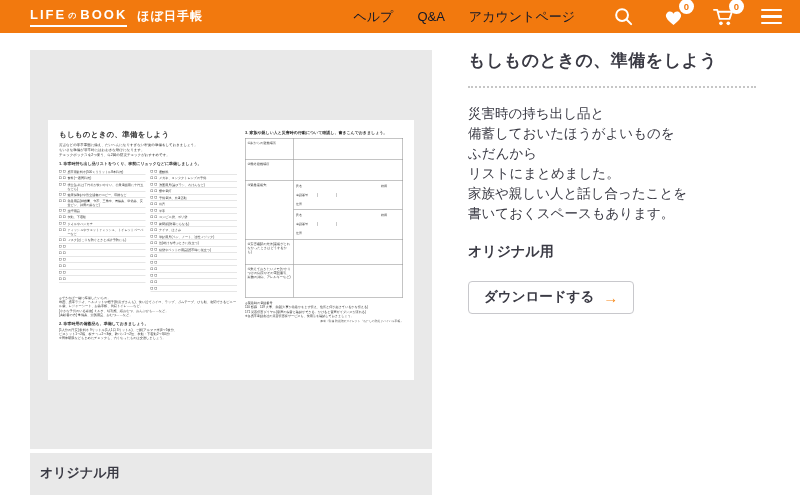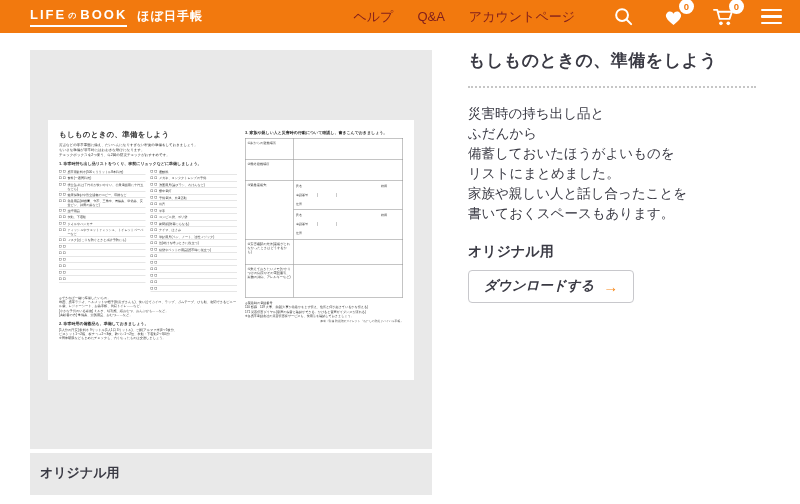--- a/index.html
+++ b/index.html
@@ -8,21 +8,21 @@
 
   
   .hdr { height:33px; background:#f2790e; display:flex; align-items:center;
          padding:0 18px 0 30px; }
   .logo { display:flex; align-items:center; gap:10px; color:#fff; cursor:pointer; }
   .logo-lb { font-weight:bold; font-size:13px; letter-spacing:2px;
              border-bottom:2px solid #fff; padding-bottom:3px; display:flex; align-items:center; }
   .logo-lb .no { font-size:8px; margin:0 2px; position:relative; top:1px; }
   .logo-brand { font-weight:bold; font-size:12px; letter-spacing:1px; }
   .hdr-nav { margin-left:auto; display:flex; gap:24px; align-items:center; }
-  .nav-link { color:#7f1d1d; font-size:13px; text-decoration:none; cursor:pointer; }
+  .nav-link { color:#0f172a; font-size:13px; text-decoration:none; cursor:pointer; }
   .hdr-icons { display:flex; align-items:center; gap:26px; margin-left:36px; }
   .icon-wrap { position:relative; width:24px; height:24px; display:flex;
                align-items:center; justify-content:center; cursor:pointer; }
   .badge { position:absolute; top:-6px; right:-9px; width:15px; height:15px;
            background:#fff; color:#f2790e; border-radius:50%; font-size:9.5px;
            font-weight:bold; display:flex; align-items:center; justify-content:center; }
   .menu-icon { display:flex; flex-direction:column; gap:4px; cursor:pointer; }
   .menu-icon span { display:block; width:21px; height:2.6px; background:#fff; border-radius:1px; }
 
   
@@ -34,25 +34,25 @@
                  display:flex; align-items:center; justify-content:center; }
   .preview-caption { width:402px; height:42px; background:#e9e9e9; margin-top:4px;
                      padding:11px 0 0 10px; font-size:13px; font-weight:bold; }
 
   
   .page-title { font-size:17px; font-weight:bold; letter-spacing:.5px; }
   .dotted { margin-top:14px; border-bottom:2px dotted #c6c6c6; width:288px; }
   .desc { margin-top:16px; }
   .desc p { font-size:13.5px; line-height:20px; }
   .dl-label { margin-top:19px; font-size:14px; font-weight:bold; }
-  .dl-btn { margin-top:9px; display:inline-flex; align-items:center; gap:9px;
+  .dl-btn { margin-top:20px; display:inline-flex; align-items:center; gap:9px;
             background:#fff; border:1px solid #c8c8cc; border-radius:4px;
             padding:6px 15px 7px 15px; font-size:13.5px; font-weight:bold;
             color:#3a3a44; cursor:pointer;
-            font-family:"Liberation Sans","DejaVu Sans",sans-serif;font-style:italic; }
+            font-family:"Liberation Sans","DejaVu Sans",sans-serif; }
   .dl-btn .arrow { color:#f78a1d; font-size:15px; font-weight:bold; }
 
   
   .doc-outer { width:366px; height:260px; overflow:hidden; background:#fff; }
   .doc-inner { width:732px; height:520px; transform:scale(.5); transform-origin:0 0;
                background:#fff; padding:20px 22px; display:flex; gap:16px; color:#333; }
   .doc-left  { width:356px; }
   .doc-right { width:316px; }
   .doc-title { font-size:15px; font-weight:bold; letter-spacing:.5px; }
   .doc-intro { margin-top:5px; }
@@ -411,22 +411,22 @@
     <div class="preview-caption">
       <span>オリジナル用</span>
     </div>
   </section>
 
   <section class="right-col">
     <h1 class="page-title">もしものときの、準備をしよう</h1>
     <div class="dotted"></div>
     <div class="desc">
         <p>災害時の持ち出し品と</p>
+        <p>備蓄しておいたほうがよいものを</p>
         <p>ふだんから</p>
-        <p>備蓄しておいたほうがよいものを</p>
         <p>リストにまとめました。</p>
         <p>家族や親しい人と話し合ったことを</p>
         <p>書いておくスペースもあります。</p>
       </div>
     <div class="dl-label">オリジナル用</div>
     <button class="dl-btn">
       <span>ダウンロードする</span>
       <span class="arrow">→</span>
     </button>
   </section>

